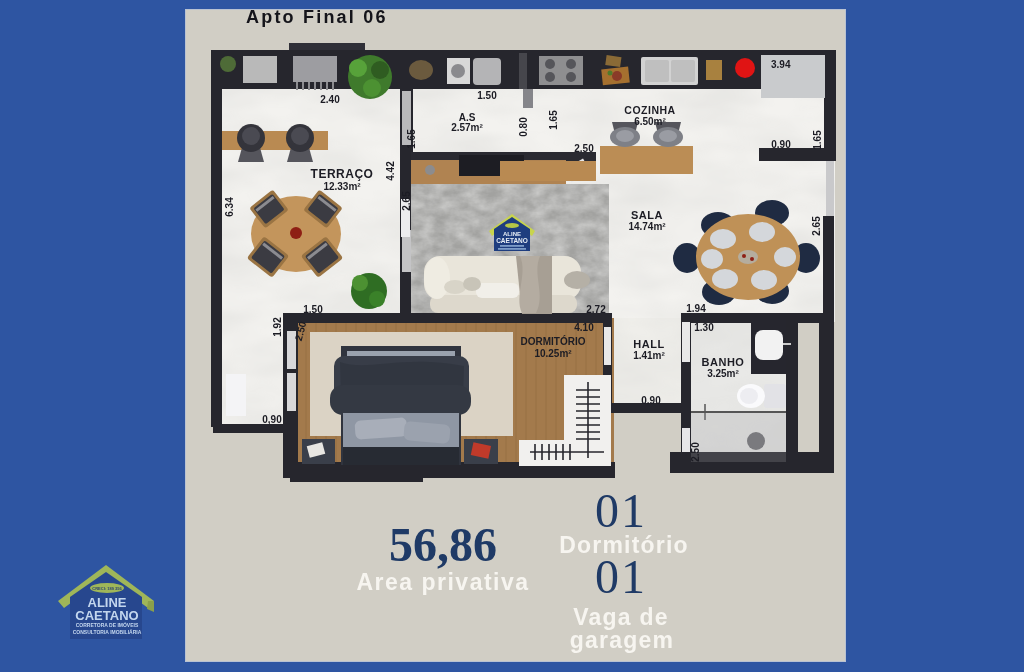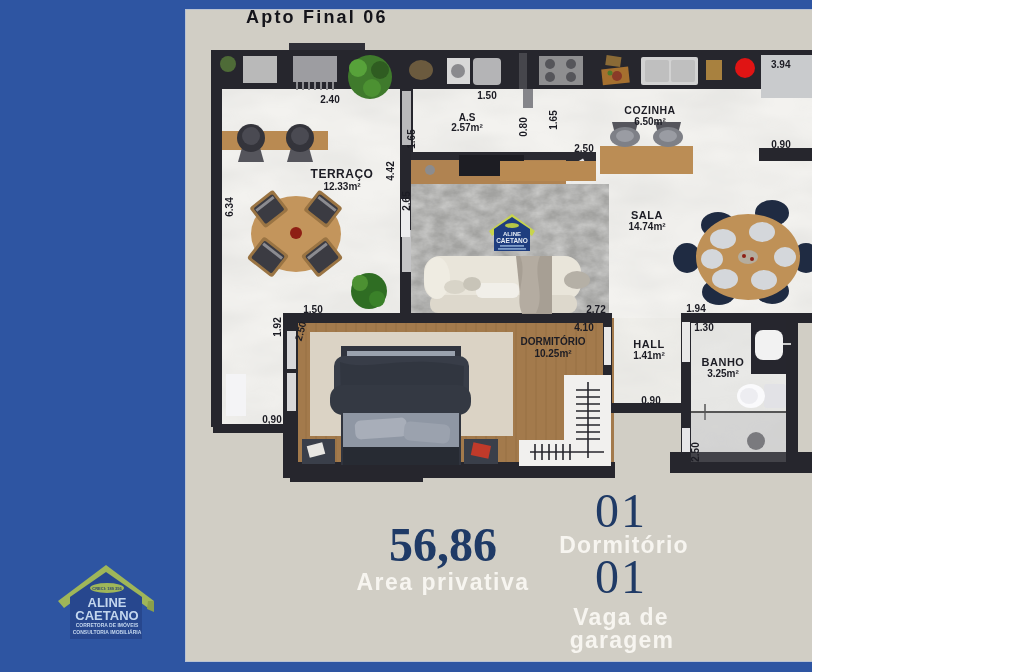--- a/index.html
+++ b/index.html
@@ -1,16 +1,16 @@
 <!DOCTYPE html>
 <html><head>
 <meta charset="utf-8">
 <style>
 html,body{margin:0;padding:0;}
-#page{position:relative;width:812px;height:672px;overflow:hidden;background:#8b5cf6;font-family:"Liberation Sans",sans-serif;text-decoration:underline;}
+#page{position:relative;width:1024px;height:672px;overflow:hidden;background:#8b5cf6;font-family:"Liberation Sans",sans-serif;text-decoration:underline;}
 </style>
 </head>
 <body>
 <div id="page">
 
 <div style="position:absolute;left:0;top:0;width:1024px;height:672px;background:#2e55a2;"></div>
 
 <div style="position:absolute;left:185px;top:9px;width:661px;height:653px;background:#d1cec5;box-shadow:inset 0 0 0 1px #b9c2d2;"></div>
 <svg width="1024" height="672" viewBox="0 0 1024 672" style="position:absolute;left:0;top:0;">
 <defs>

